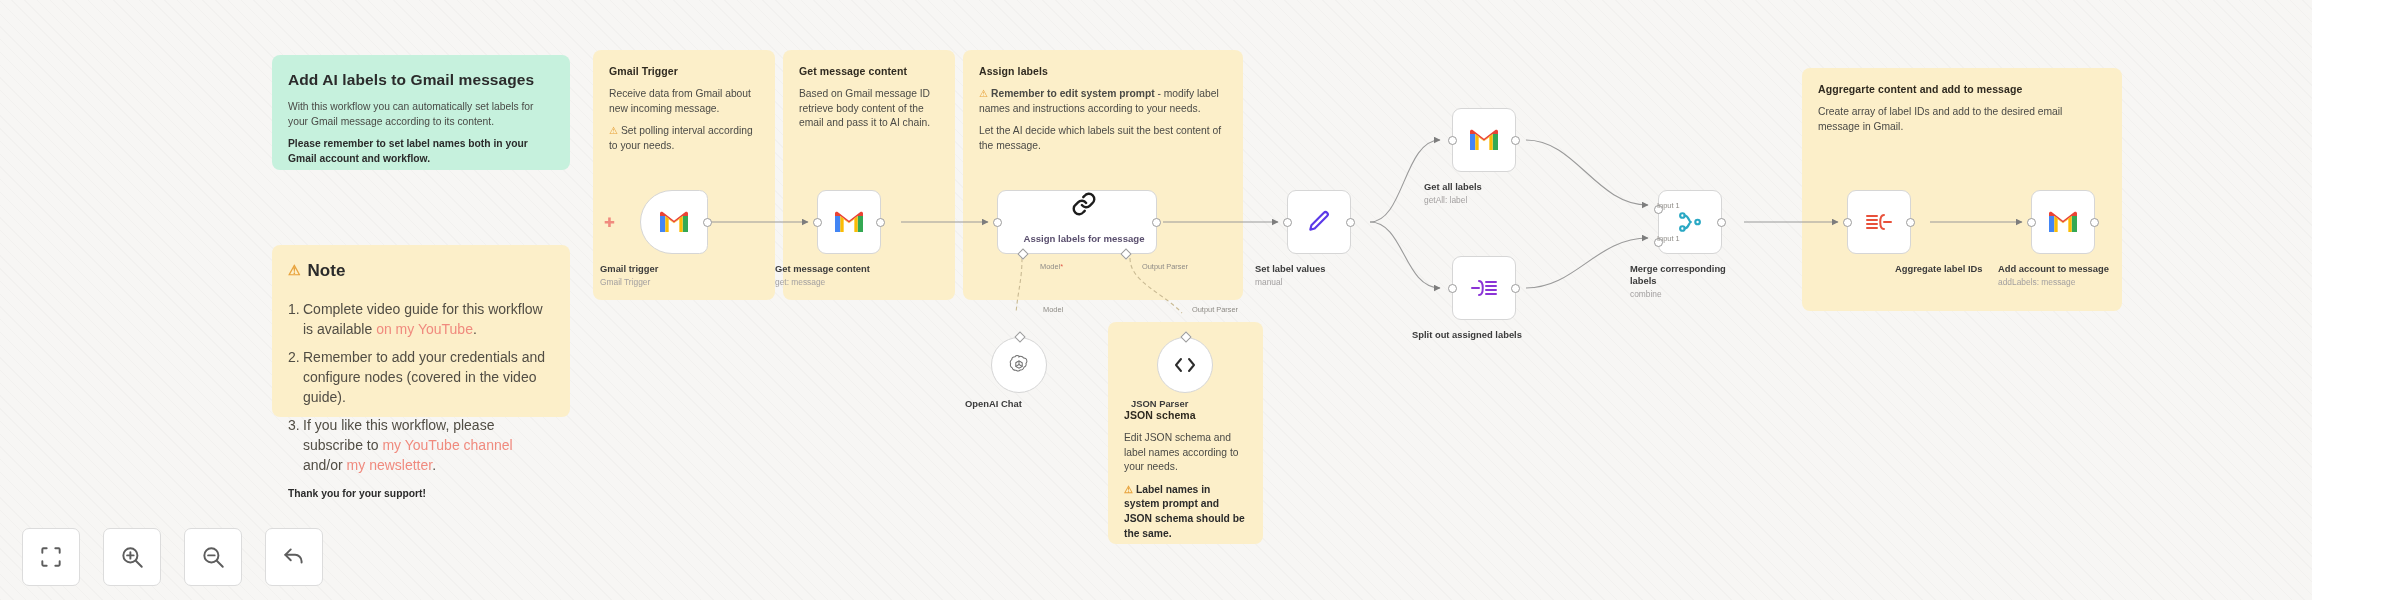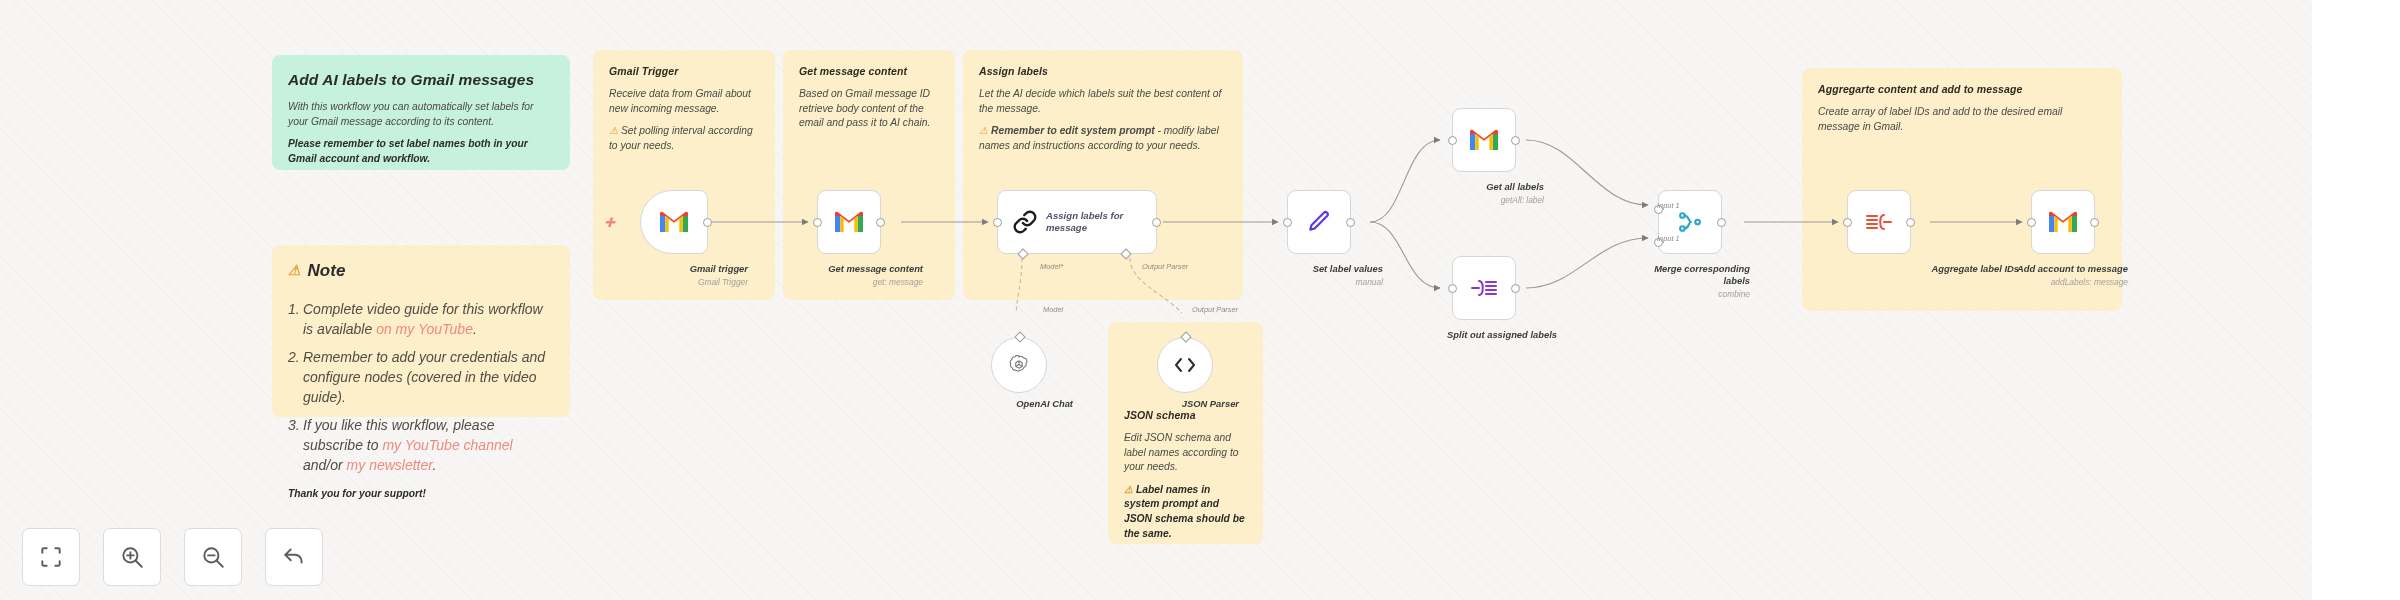--- a/index.html
+++ b/index.html
@@ -7,21 +7,20 @@
     width: 2400px; height: 600px;
     overflow: hidden;
     font-family: "Liberation Sans", sans-serif;
   }
   #canvas {
     position: relative;
     width: 2312px; height: 600px;
     background-color: #f7f6f4;
     background-image:
       repeating-linear-gradient(45deg, rgba(0,0,0,0.018) 0px, rgba(0,0,0,0.018) 1px, transparent 1px, transparent 9px);
-    font-style: italic;
   }
 
   
   .sticky {
     position: absolute;
     border-radius: 8px;
     padding: 14px 16px;
     line-height: 1.42;
   }
   .sticky.green { background: #c6f1dd; color: #2b2b2b; }
@@ -61,21 +60,21 @@
     border: 1px solid #d6d6d6;
     border-radius: 9px;
     display: flex; align-items: center; justify-content: center;
   }
   .node.trigger { border-top-left-radius: 34px; border-bottom-left-radius: 34px; }
   .node.round { border-radius: 50%; }
   .node .glyph { display: flex; align-items: center; justify-content: center; }
 
   .node-caption {
     position: absolute;
-    text-align: right;
+    text-align: left;
     font-size: 9.4px; font-weight: 700; color: #3b3b3b;
     line-height: 1.28;
     white-space: nowrap;
   }
   .node-caption.wrap { white-space: normal; }
   .node-sub {
     font-size: 8.4px; font-weight: 400; color: #a3a0a0; margin-top: 2px;
   }
   .port {
     position: absolute; width: 9px; height: 9px;
@@ -134,22 +133,22 @@
     <p><span class="warn-glyph">⚠</span><span>Set polling interval according to your needs.</span></p>
   </div>
 
   <div class="sticky amber" style="left:783px; top:50px; width:172px; height:250px;">
     <h4>Get message content</h4>
     <p>Based on Gmail message ID retrieve body content of the email and pass it to AI chain.</p>
   </div>
 
   <div class="sticky amber" style="left:963px; top:50px; width:280px; height:250px;">
     <h4>Assign labels</h4>
+    <p><span class="warn-glyph">⚠</span><strong>Remember to edit system prompt</strong><span> - modify label names and instructions according to your needs.</span></p>
     <p>Let the AI decide which labels suit the best content of the message.</p>
-    <p><span class="warn-glyph">⚠</span><strong>Remember to edit system prompt</strong><span> - modify label names and instructions according to your needs.</span></p>
   </div>
 
   <div class="sticky amber" style="left:1108px; top:322px; width:155px; height:222px;">
     <h4 style="margin-top:72px;">JSON schema</h4>
     <p>Edit JSON schema and label names according to your needs.</p>
     <p class="bold"><span class="warn-glyph">⚠</span><span>Label names in system prompt and JSON schema should be the same.</span></p>
   </div>
 
 
   <div class="sticky amber" style="left:1802px; top:68px; width:320px; height:243px;">
@@ -216,21 +215,21 @@
       </svg>
     </span>
     <span class="port" style="left:-5px; top:27px;"></span>
     <span class="port" style="right:-5px; top:27px;"></span>
   </div>
   <div class="node-caption" style="left:775px; top:263px; width:148px;">
     <span>Get message content</span>
     <div class="node-sub">get: message</div>
   </div>
 
-  <div class="node" style="left:997px; top:190px; width:160px; height:64px; justify-content:flex-start; padding-left:14px; gap:8px;">
+  <div class="node" style="left:997px; top:190px; width:160px; height:64px; justify-content:flex-start; padding-left:14px; gap:16px;flex-direction:column;">
     <span class="glyph">
       <svg width="26" height="26" viewBox="0 0 24 24" fill="none" stroke="#1d1d1d" stroke-width="2.2" stroke-linecap="round">
         <path d="M10 13a5 5 0 0 0 7.5.5l2-2a5 5 0 1 0-7-7l-1.2 1.2"></path>
         <path d="M14 11a5 5 0 0 0-7.5-.5l-2 2a5 5 0 1 0 7 7l1.2-1.2"></path>
       </svg>
     </span>
     <span style="font-size:9.6px; font-weight:700; color:#5a4f6e; line-height:1.3;">Assign labels for message</span>
     <span class="port" style="left:-5px; top:27px;"></span>
     <span class="port" style="right:-5px; top:27px;"></span>
     <span class="port diamond" style="left:21px; bottom:-5px;"></span>

